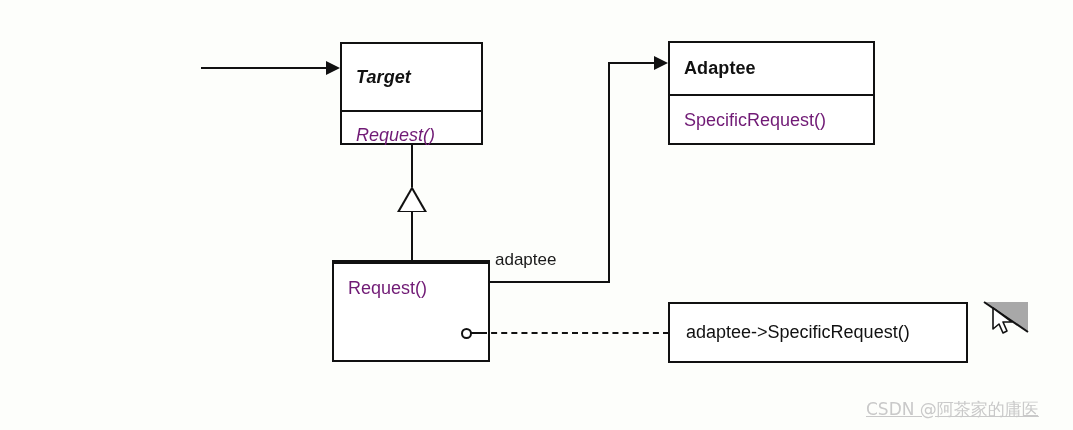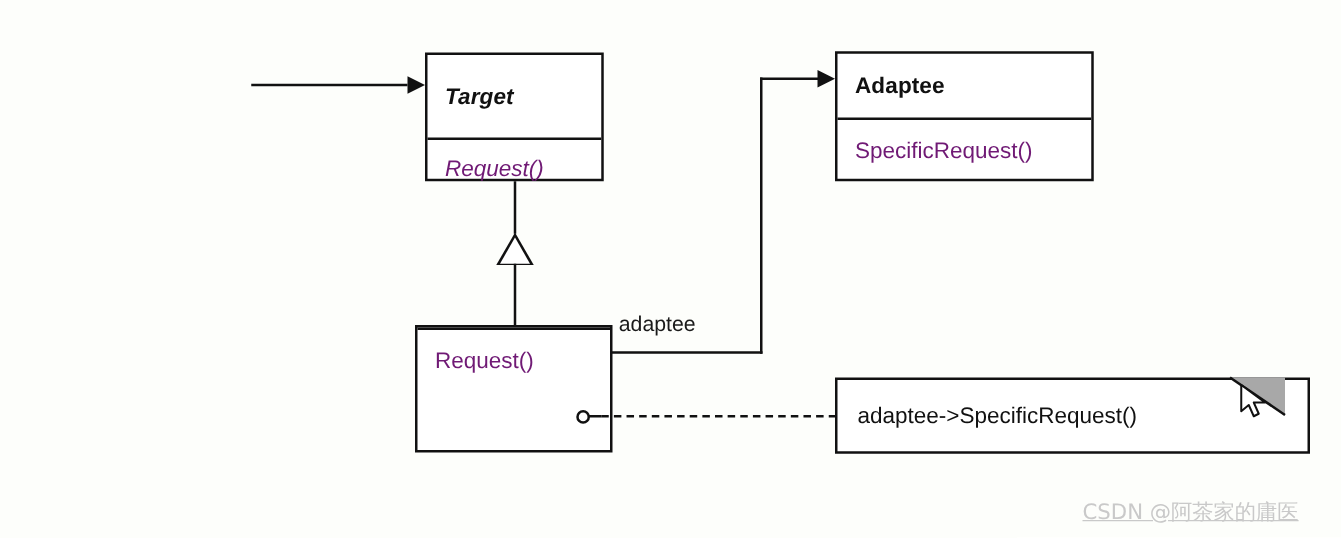--- a/index.html
+++ b/index.html
@@ -191,21 +191,21 @@
   <div class="seg seg-h" style="left:489px; top:281px; width:121px;"></div>
   <div class="seg seg-v" style="left:608px; top:62px; width:2px; height:221px;"></div>
   <div class="seg seg-h" style="left:608px; top:62px; width:48px;"></div>
   <div class="arrow-filled" style="left:654px; top:56px;"></div>
   <span class="edge-label" style="left:495px; top:250px;">adaptee</span>
 
   <div class="lollipop" style="left:461px; top:328px;"></div>
   <div class="seg seg-h" style="left:471px; top:332px; width:10px;"></div>
   <div class="dashed-line" style="left:481px; top:332px; width:188px;"></div>
 
-  <div class="note" style="left:668px; top:302px; width:380px; height:61px;">
+  <div class="note" style="left:668px; top:302px; width:300px; height:61px;">
     <span class="note-text">adaptee-&gt;SpecificRequest()</span>
   </div>
 
   <div class="note-fold" style="left:984px; top:302px;"></div>
   <svg class="cursor-arrow" width="48" height="34" style="left:982px; top:300px;" viewBox="0 0 48 34">
     <line x1="2" y1="2" x2="46" y2="32" stroke="#111111" stroke-width="2"></line>
   </svg>
 
   <svg class="cursor-arrow" width="26" height="30" style="left:992px; top:307px;" viewBox="0 0 26 30">
     <polygon points="1,1 1,22 7,17 11,26 15,24 11,15 20,15" fill="#ffffff" stroke="#111111" stroke-width="1.6" stroke-linejoin="round"></polygon>

